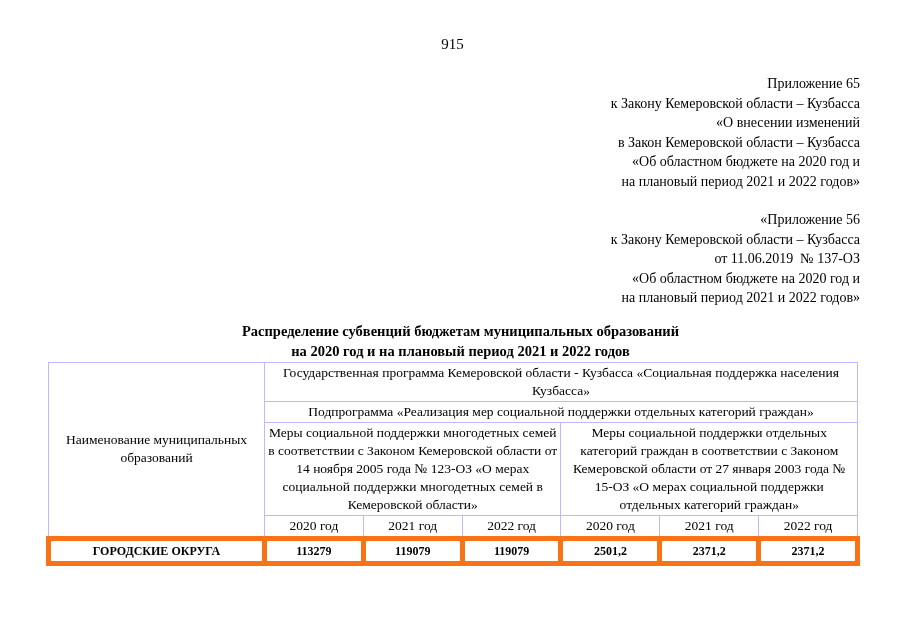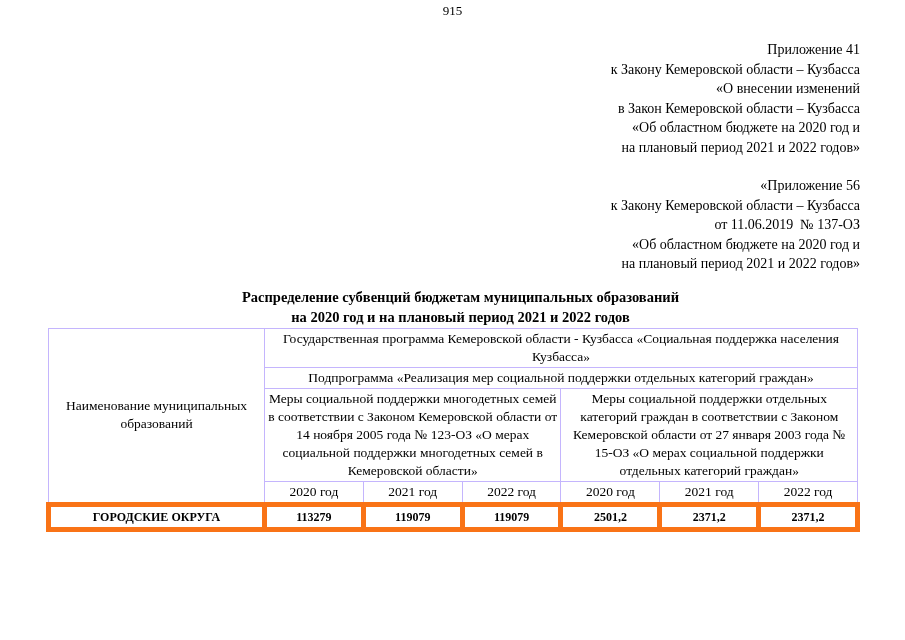--- a/index.html
+++ b/index.html
@@ -9,22 +9,22 @@
     width: 905px;
     height: 640px;
     background: #ffffff;
     color: #000000;
     font-family: "Liberation Serif", "DejaVu Serif", serif;
     font-size: 14px;
     overflow: hidden;
   }
   .page-number {
     text-align: center;
-    padding-top: 3px;
-    font-size: 13px;
+    padding-top: 36px;
+    font-size: 15px;
   }
   .appendix-block {
     text-align: right;
     margin-right: 45px;
     line-height: 19.5px;
   }
   .appendix-block-1 { margin-top: 21px; }
   .appendix-block-2 { margin-top: 19px; }
   .appendix-line { white-space: pre-wrap; }
   .doc-title {
@@ -73,21 +73,21 @@
   .cell-namehdr { vertical-align: top; padding-top: 3px; line-height: 19px; }
 </style>
 </head>
 <body>
 
 <div class="page">
 
   <div class="page-number">915</div>
 
   <div class="appendix-block appendix-block-1">
-    <div class="appendix-line">Приложение 41</div>
+    <div class="appendix-line">Приложение 65</div>
     <div class="appendix-line">к Закону Кемеровской области – Кузбасса</div>
     <div class="appendix-line">«О внесении изменений</div>
     <div class="appendix-line">в Закон Кемеровской области – Кузбасса</div>
     <div class="appendix-line">«Об областном бюджете на 2020 год и</div>
     <div class="appendix-line">на плановый период 2021 и 2022 годов»</div>
   </div>
 
   <div class="appendix-block appendix-block-2">
     <div class="appendix-line">«Приложение 56</div>
     <div class="appendix-line">к Закону Кемеровской области – Кузбасса</div>

